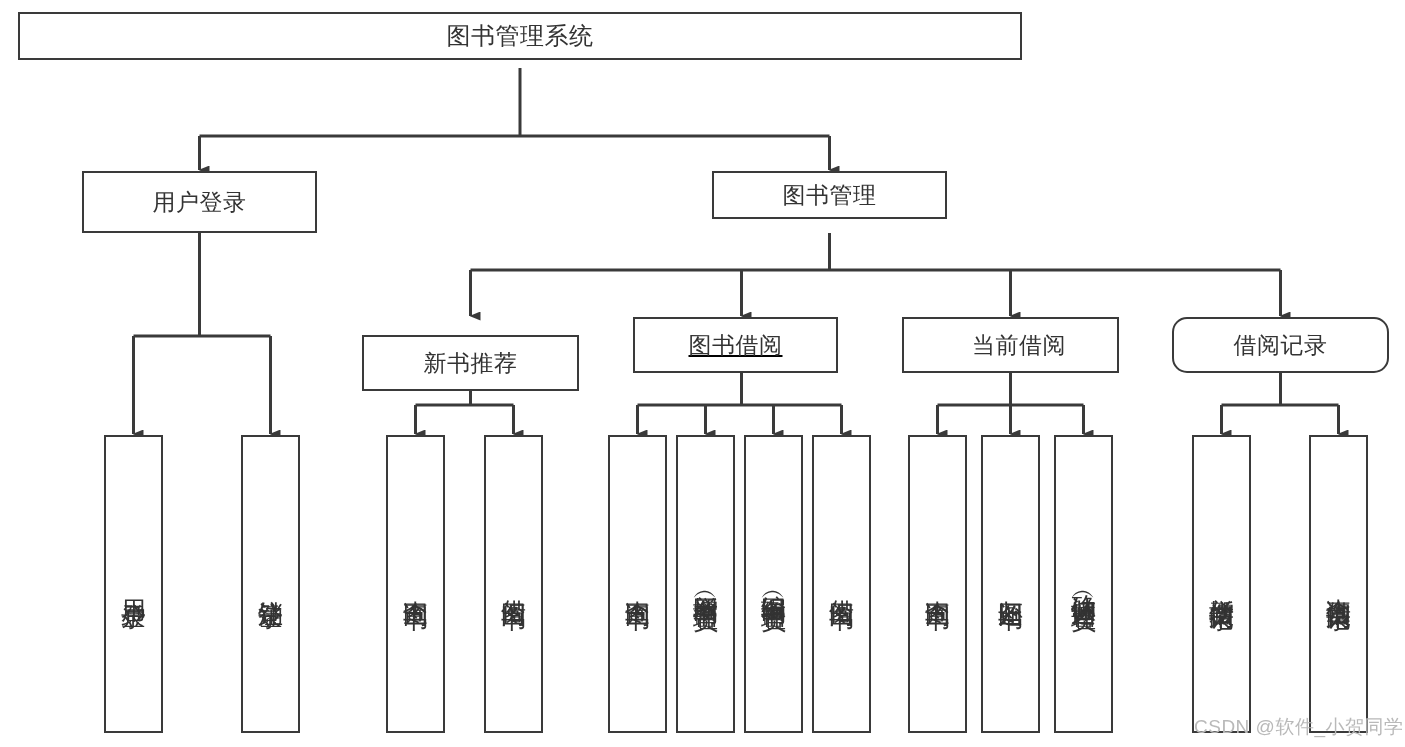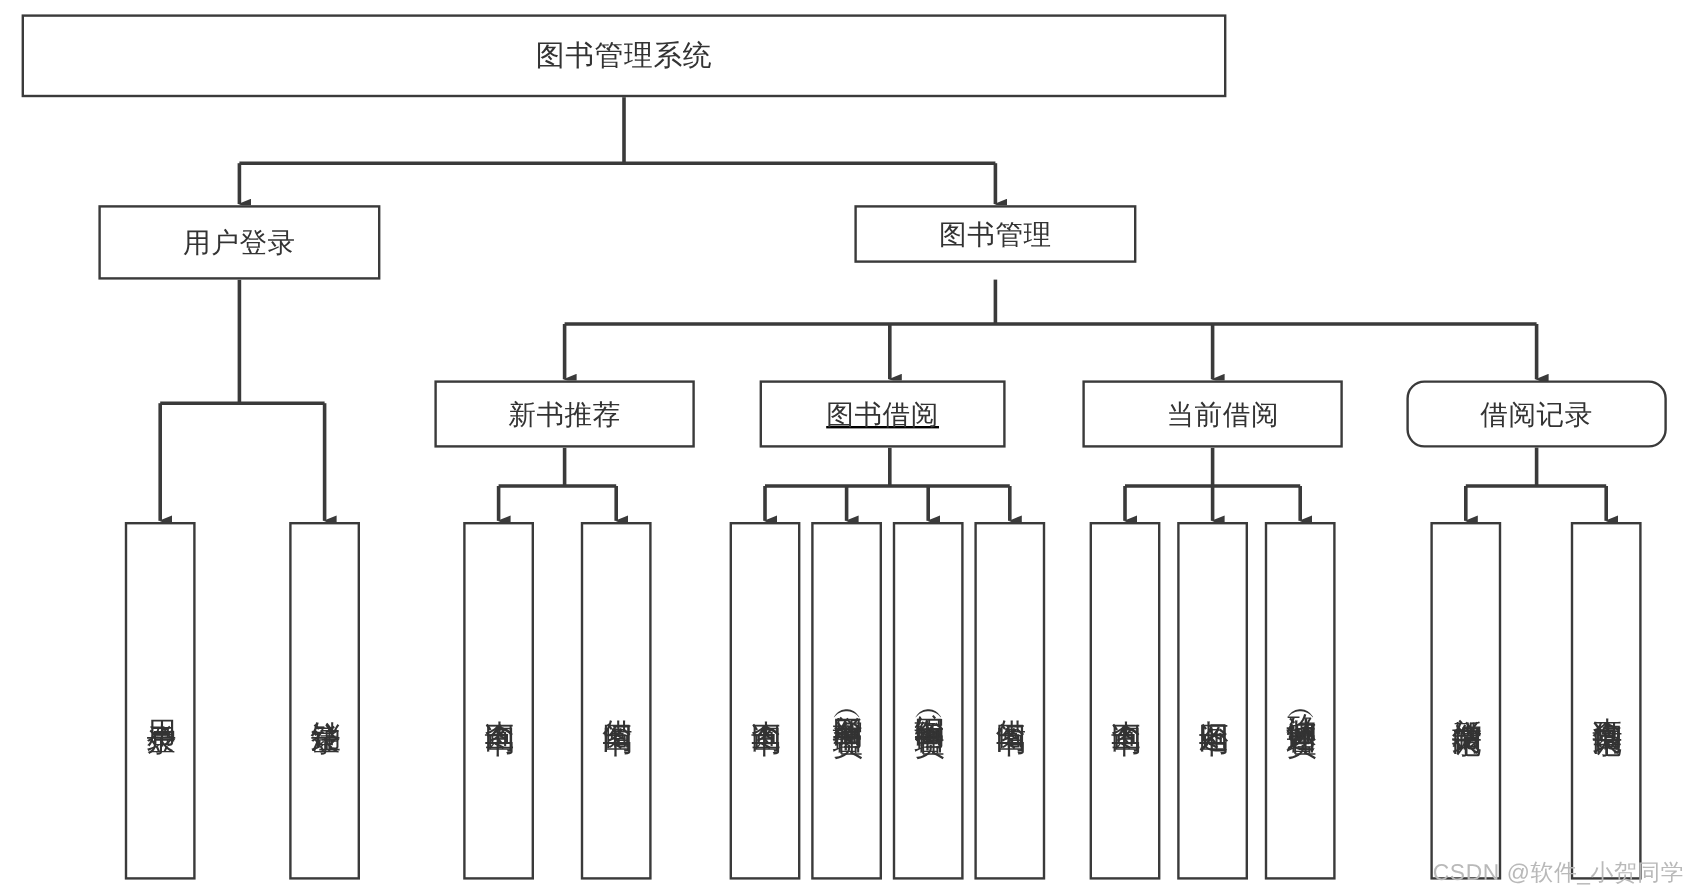--- a/index.html
+++ b/index.html
@@ -110,30 +110,30 @@
         <line x1="1010.5" y1="405" x2="1010.5" y2="434" stroke="#3a3a3a" stroke-width="3" marker-end="url(#arrowhead)"></line>
         <line x1="1083.5" y1="405" x2="1083.5" y2="434" stroke="#3a3a3a" stroke-width="3" marker-end="url(#arrowhead)"></line>
         <line x1="1280.5" y1="373" x2="1280.5" y2="405" stroke="#3a3a3a" stroke-width="3"></line>
         <line x1="1221.5" y1="405" x2="1338.5" y2="405" stroke="#3a3a3a" stroke-width="3"></line>
         <line x1="1221.5" y1="405" x2="1221.5" y2="434" stroke="#3a3a3a" stroke-width="3" marker-end="url(#arrowhead)"></line>
         <line x1="1338.5" y1="405" x2="1338.5" y2="434" stroke="#3a3a3a" stroke-width="3" marker-end="url(#arrowhead)"></line>
       </g>
   </svg>
 
   <div id="node-layer">
-      <div class="node-box horizontal root" style="left: 18px; top: 12px; width: 1004px; height: 69px;">
+      <div class="node-box horizontal root" style="left: 18px; top: 12px; width: 1004px; height: 48px;">
         <span class="node-label">图书管理系统</span>
       </div>
       <div class="node-box horizontal" style="left: 82px; top: 171px; width: 235px; height: 62px;">
         <span class="node-label">用户登录</span>
       </div>
       <div class="node-box horizontal" style="left: 712px; top: 171px; width: 235px; height: 48px;">
         <span class="node-label">图书管理</span>
       </div>
-      <div class="node-box horizontal" style="left: 362px; top: 317px; width: 217px; height: 56px;">
+      <div class="node-box horizontal" style="left: 362px; top: 335px; width: 217px; height: 56px;">
         <span class="node-label">新书推荐</span>
       </div>
       <div class="node-box horizontal" style="left: 633px; top: 317px; width: 205px; height: 56px; text-decoration: underline;">
         <span class="node-label">图书借阅</span>
       </div>
       <div class="node-box horizontal" style="left: 902px; top: 317px; width: 217px; height: 56px; padding-left: 17px;">
         <span class="node-label">当前借阅</span>
       </div>
       <div class="node-box horizontal" style="left: 1172px; top: 317px; width: 217px; height: 56px; border-radius: 15px;">
         <span class="node-label">借阅记录</span>

